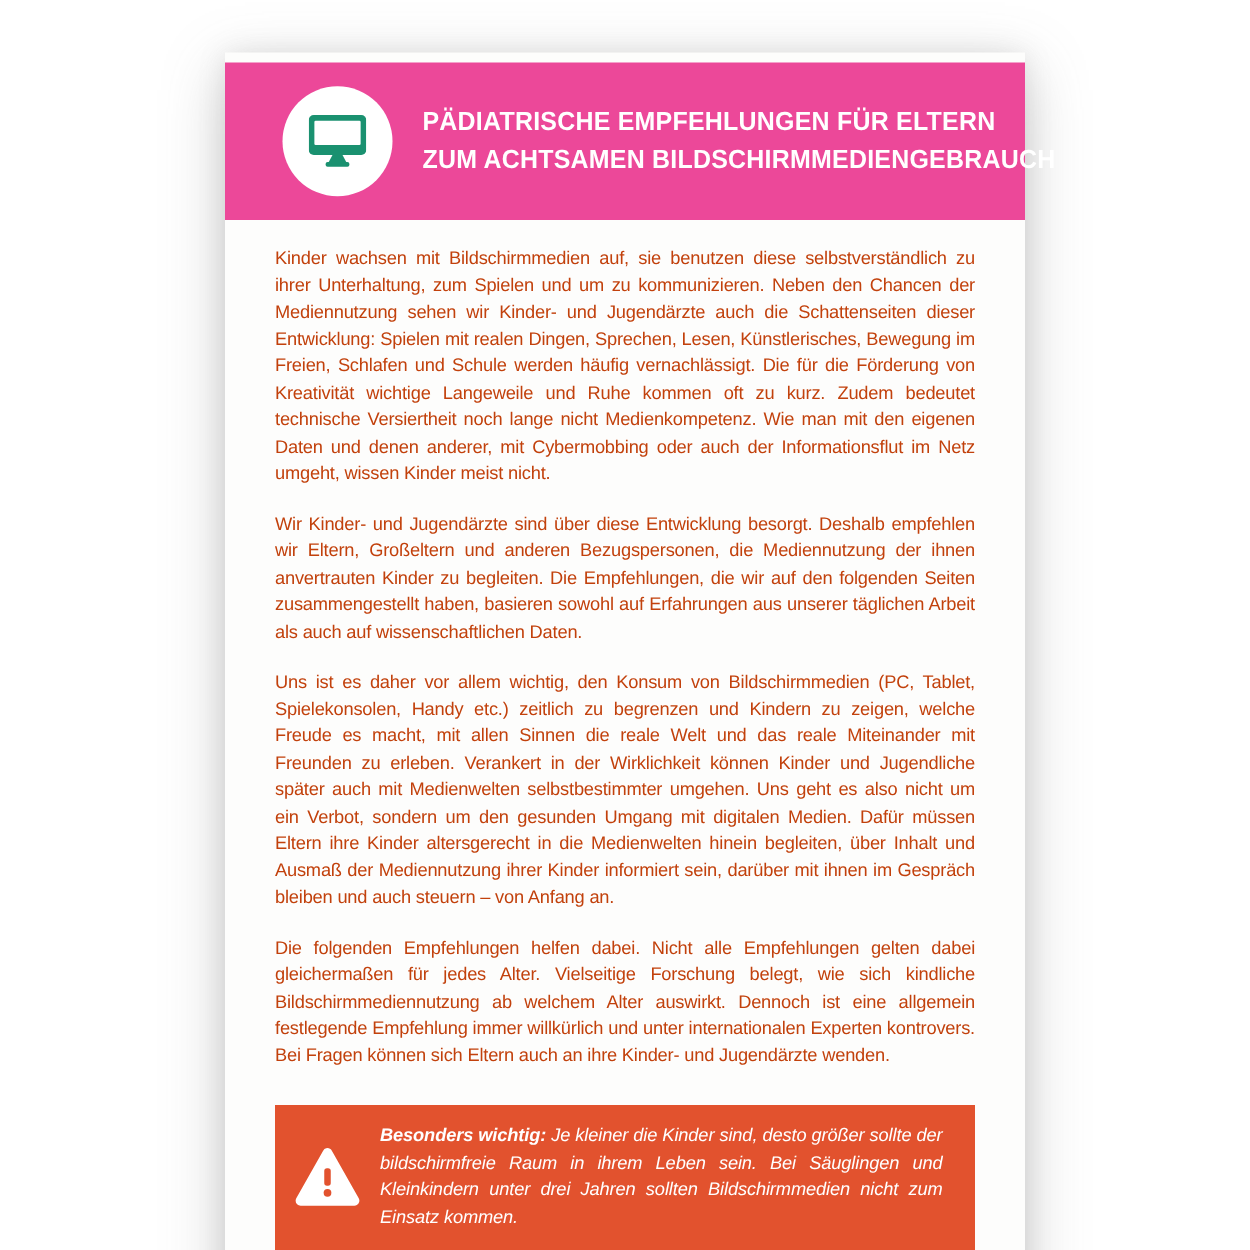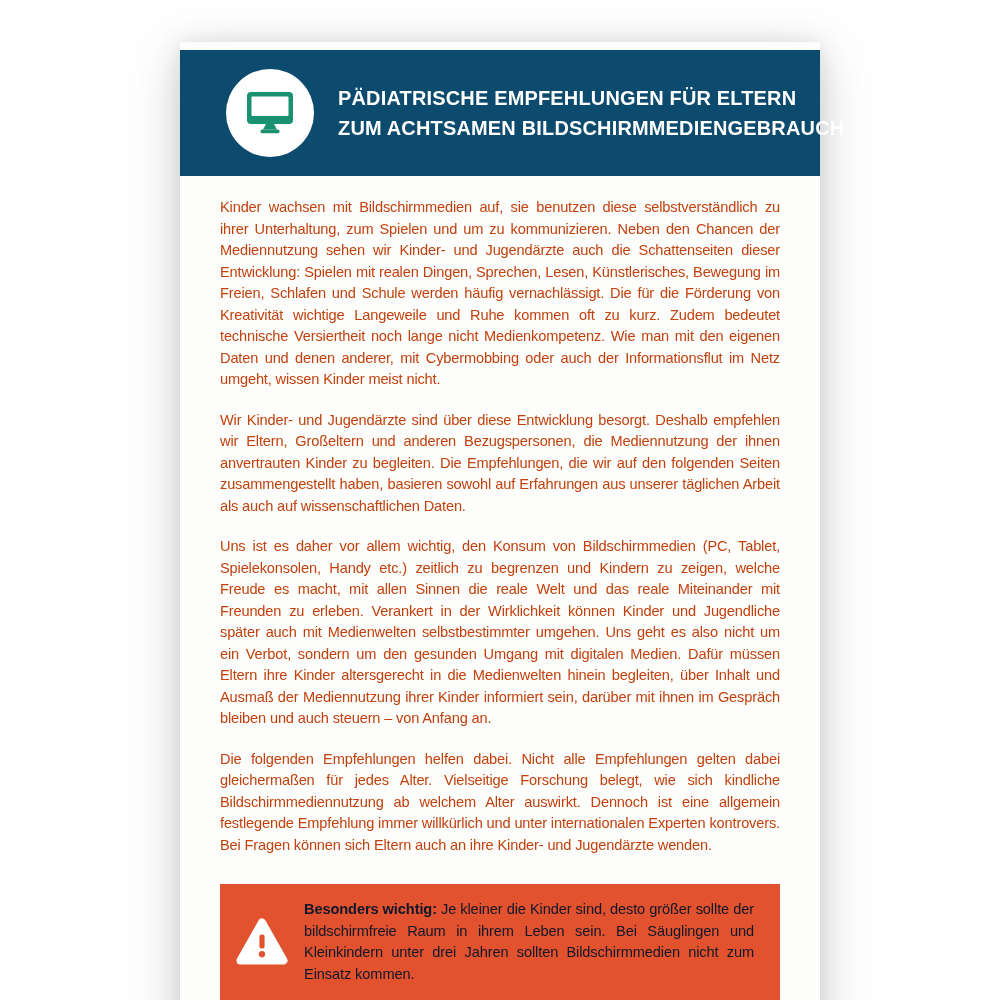--- a/index.html
+++ b/index.html
@@ -15,21 +15,21 @@
     left: 180px;
     top: 42px;
     width: 640px;
     min-height: 906px;
     background: #fdfdfc;
     box-shadow: 0 14px 45px rgba(110,110,110,0.35), 0 0 20px rgba(140,140,140,0.18);
     padding-top: 8px;
   }
   .banner {
     height: 126px;
-    background: #0c4a6e;
+    background: #ec4899;
     display: flex;
     align-items: center;
     padding-left: 46px;
   }
   .icon-circle {
     width: 88px;
     height: 88px;
     border-radius: 50%;
     background: #ffffff;
     flex-shrink: 0;
@@ -71,26 +71,27 @@
     padding: 15px 26px 15px 0;
   }
   .warning-icon-wrap {
     width: 84px;
     flex-shrink: 0;
     display: flex;
     justify-content: center;
     align-items: center;
   }
   .warning-text {
-    color: #0f172a;
+    color: #ffffff;
     font-size: 14.6px;
     line-height: 21.5px;
     letter-spacing: -0.1px;
     text-align: justify;
     hyphens: auto;
+    font-style: italic;
   }
   .warning-text b { font-weight: 700; }
 </style>
 </head>
 <body>
 
 <div class="page">
 
   <header class="banner">
     <div class="icon-circle">

